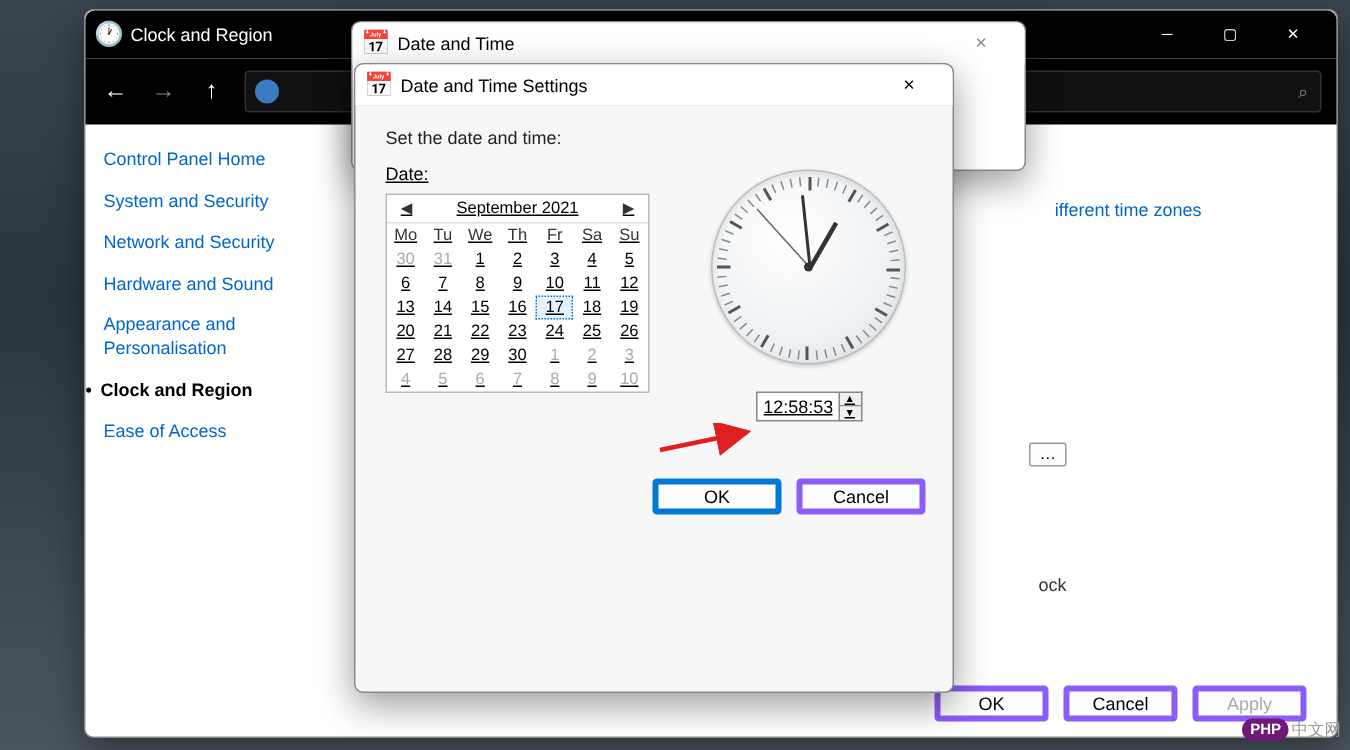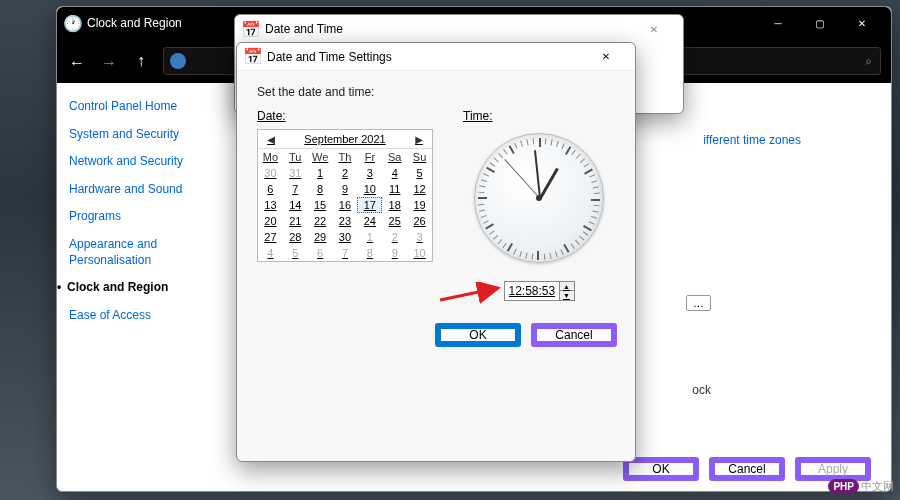--- a/index.html
+++ b/index.html
@@ -24,21 +24,21 @@
   .cp-body { display: flex; height: calc(100% - 76px); }
   .cp-side { width: 180px; padding: 16px 12px; }
   .cp-side a { display: block; color: #0066cc; font-size: 12px; margin-bottom: 12px; text-decoration: none; line-height: 1.3; }
   .cp-side a.selected { color: #000; font-weight: 600; }
   .cp-side a.selected::before { content: "•"; color: #000; display: inline-block; width: 10px; margin-left: -12px; }
   .cp-main { flex: 1; padding: 20px; position: relative; }
   .cp-link { color: #0066cc; font-size: 12px; position: absolute; right: 90px; top: 50px; }
   .cp-dots { position: absolute; right: 180px; top: 212px; border: 1px solid #999; padding: 1px 6px; font-size: 11px; border-radius: 2px; background: #fdfdfd; }
   .cp-ock { position: absolute; right: 180px; top: 300px; font-size: 12px; color: #333; }
   .cp-buttons { position: absolute; bottom: 10px; right: 20px; display: flex; gap: 10px; }
-  .btn { min-width: 76px; height: 24px; font-size: 12px; border: 6px solid #8b5cf6; background: #fdfdfd; border-radius: 3px; display: inline-flex; align-items: center; justify-content: center; padding: 0 12px; }
+  .btn { min-width: 76px; height: 24px; font-size: 12px; border: 4px solid #8b5cf6; background: #fdfdfd; border-radius: 3px; display: inline-flex; align-items: center; justify-content: center; padding: 0 12px; margin-top: 16px; }
   .btn.primary { border-color: #0078d4; color: #000; }
   .btn.dim { color: #aaa; }
   
   #dt-window { left: 234px; top: 14px; width: 450px; height: 100px; }
   
   #dts-window { left: 236px; top: 42px; width: 400px; height: 420px; background: #f7f7f7; }
   #dts-window .content { padding: 14px 20px 10px 20px; }
   .lbl { font-size: 12px; color: #222; margin-bottom: 10px; }
   .cols { display: flex; gap: 30px; text-decoration: underline; }
   .col { flex: 1; }
@@ -100,21 +100,20 @@
     <div class="search-box">
         <span>⌕</span>
       </div>
   </div>
   <div class="cp-body">
     <div class="cp-side" id="cp-side">
       <a>Control Panel Home</a>
     <a style="white-space: pre-line;">System and Security</a>
         <a style="white-space: pre-line;">Network and Security</a>
         <a style="white-space: pre-line;">Hardware and Sound</a>
-        <a style="white-space: pre-line;">Programs</a>
         <a style="white-space: pre-line;">Appearance and
 Personalisation</a>
         <a class="selected" style="white-space: pre-line;">Clock and Region</a>
         <a style="white-space: pre-line;">Ease of Access</a>
       </div>
     <div class="cp-main">
       <span class="cp-link">ifferent time zones</span>
       <span class="cp-dots">…</span>
       <span class="cp-ock">ock</span>
       <div class="cp-buttons">
@@ -202,21 +201,20 @@
               <div class="cal-day other">5</div>
               <div class="cal-day other">6</div>
               <div class="cal-day other">7</div>
               <div class="cal-day other">8</div>
               <div class="cal-day other">9</div>
               <div class="cal-day other">10</div>
             </div>
         </div>
       </div>
       <div class="col">
-        <div class="col-label">Time:</div>
         <div class="clock-wrap">
           <div class="clock" id="clock">
             <div class="hand h"></div>
             <div class="hand m"></div>
             <div class="hand s"></div>
             <div class="clock-center"></div>
           <div class="tick big" style="transform: rotate(0deg);"></div>
               <div class="tick" style="transform: rotate(6deg);"></div>
               <div class="tick" style="transform: rotate(12deg);"></div>
               <div class="tick" style="transform: rotate(18deg);"></div>

